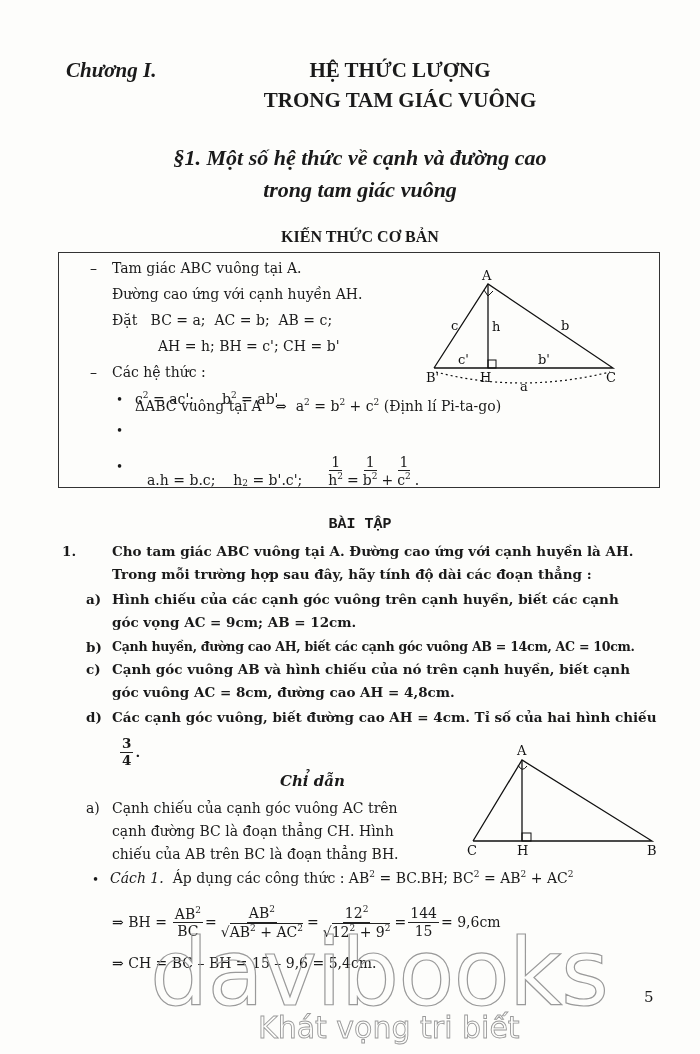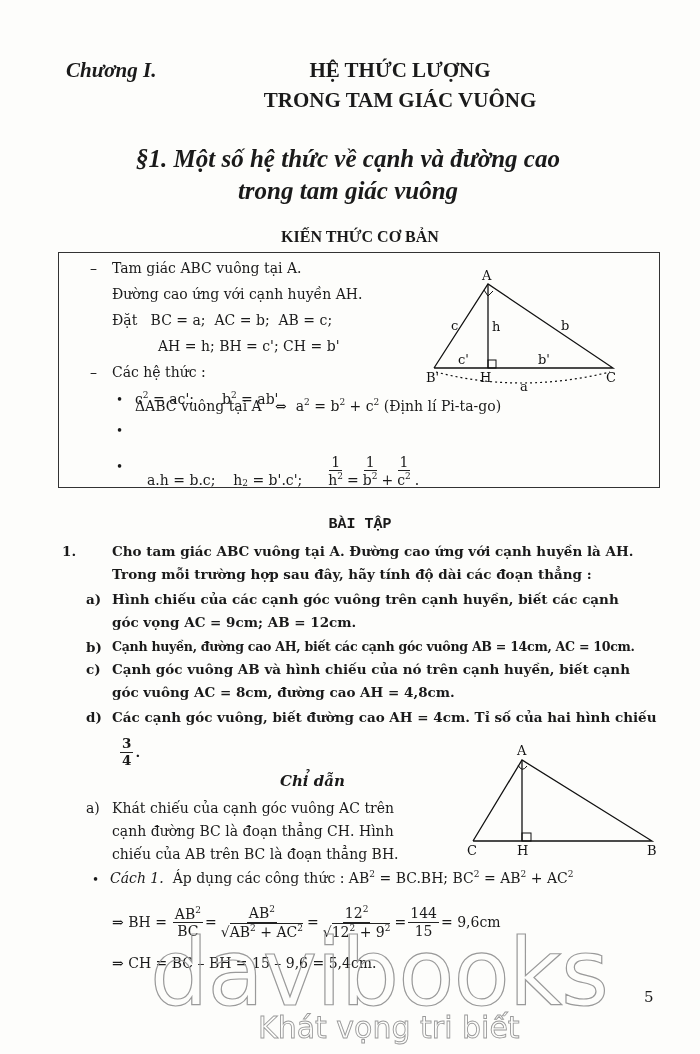--- a/index.html
+++ b/index.html
@@ -1,21 +1,21 @@
 <!DOCTYPE html>
 <html><head>
 <meta charset="utf-8">
 <style>
   * { box-sizing: border-box; margin: 0; padding: 0; }
   html, body { width: 700px; height: 1054px; background: #fdfdfb; overflow: hidden; }
   body { position: relative; font-family: "DejaVu Serif", "Liberation Serif", serif; color: #1a1a1a; }
   .abs { position: absolute; white-space: nowrap; }
   .chapter-label { left: 66px; top: 58px; font-family: "Liberation Serif", serif; font-style: italic; font-weight: bold; font-size: 21px; }
   .chapter-title { left: 180px; width: 440px; text-align: center; font-family: "Liberation Serif", serif; font-weight: bold; font-size: 21px; }
-  .section-title { left: 68px; width: 560px; text-align: center; font-family: "Liberation Serif", serif; font-style: italic; font-weight: bold; font-size: 25px; }
+  .section-title { left: 80px; width: 560px; text-align: center; font-family: "Liberation Serif", serif; font-style: italic; font-weight: bold; font-size: 22px; }
   .kt-title { left: 60px; width: 600px; text-align: center; top: 228px; font-family: "Liberation Serif", serif; font-weight: bold; font-size: 16px; }
   .box { left: 58px; top: 252px; width: 602px; height: 236px; border: 1.5px solid #333; }
   .t { font-family: "DejaVu Serif", serif; font-size: 14px; }
   .dash { font-size: 14px; }
   .bullet { font-size: 12px; }
   sup { font-size: 9px; vertical-align: 6px; }
   .frac { display: inline-flex; flex-direction: column; align-items: center; vertical-align: middle; margin: 0 2px; line-height: 1.15; }
   .frac .num { border-bottom: 1px solid #222; padding: 0 2px; }
   .frac .den { padding: 0 2px; }
   .bt-title { left: 60px; width: 600px; text-align: center; top: 516px; font-family: Liberation Mono, monospace; font-weight: bold; font-size: 15px; }
@@ -107,21 +107,21 @@
   <span class="frac" style="margin-left:8px">
       <span class="num">3</span>
       <span class="den">4</span>
     </span>
     <span>.</span>
 </div>
 
 <div class="abs chi-dan">Chỉ dẫn</div>
 
 <span class="abs n" style="left:86px;top:800px">a)</span>
-<span class="abs n" style="left:112px;top:800px">Khát chiếu của cạnh góc vuông AC trên</span>
+<span class="abs n" style="left:112px;top:800px">Cạnh chiếu của cạnh góc vuông AC trên</span>
 <span class="abs n" style="left:112px;top:823px">cạnh đường BC là đoạn thẳng CH. Hình</span>
 <span class="abs n" style="left:112px;top:846px">chiếu của AB trên BC là đoạn thẳng BH.</span>
 
 <span class="abs bullet" style="left:92px;top:873px">•</span>
 <span class="abs n" style="left:110px;top:869px; white-space:pre"><i>Cách 1.</i><span>  Áp dụng các công thức : AB</span><sup>2</sup><span> = BC.BH; BC</span><sup>2</sup><span> = AB</span><sup>2</sup><span> + AC</span><sup>2</sup></span>
 
 <div class="abs n" style="left:112px;top:896px; display:flex; align-items:center; height:52px; white-space:pre">
   <span>⇒ BH =</span>
   <span class="frac" style="margin-left:6px"><span class="num"><span>AB</span><sup>2</sup></span><span class="den">BC</span></span>
   <span>=</span>

